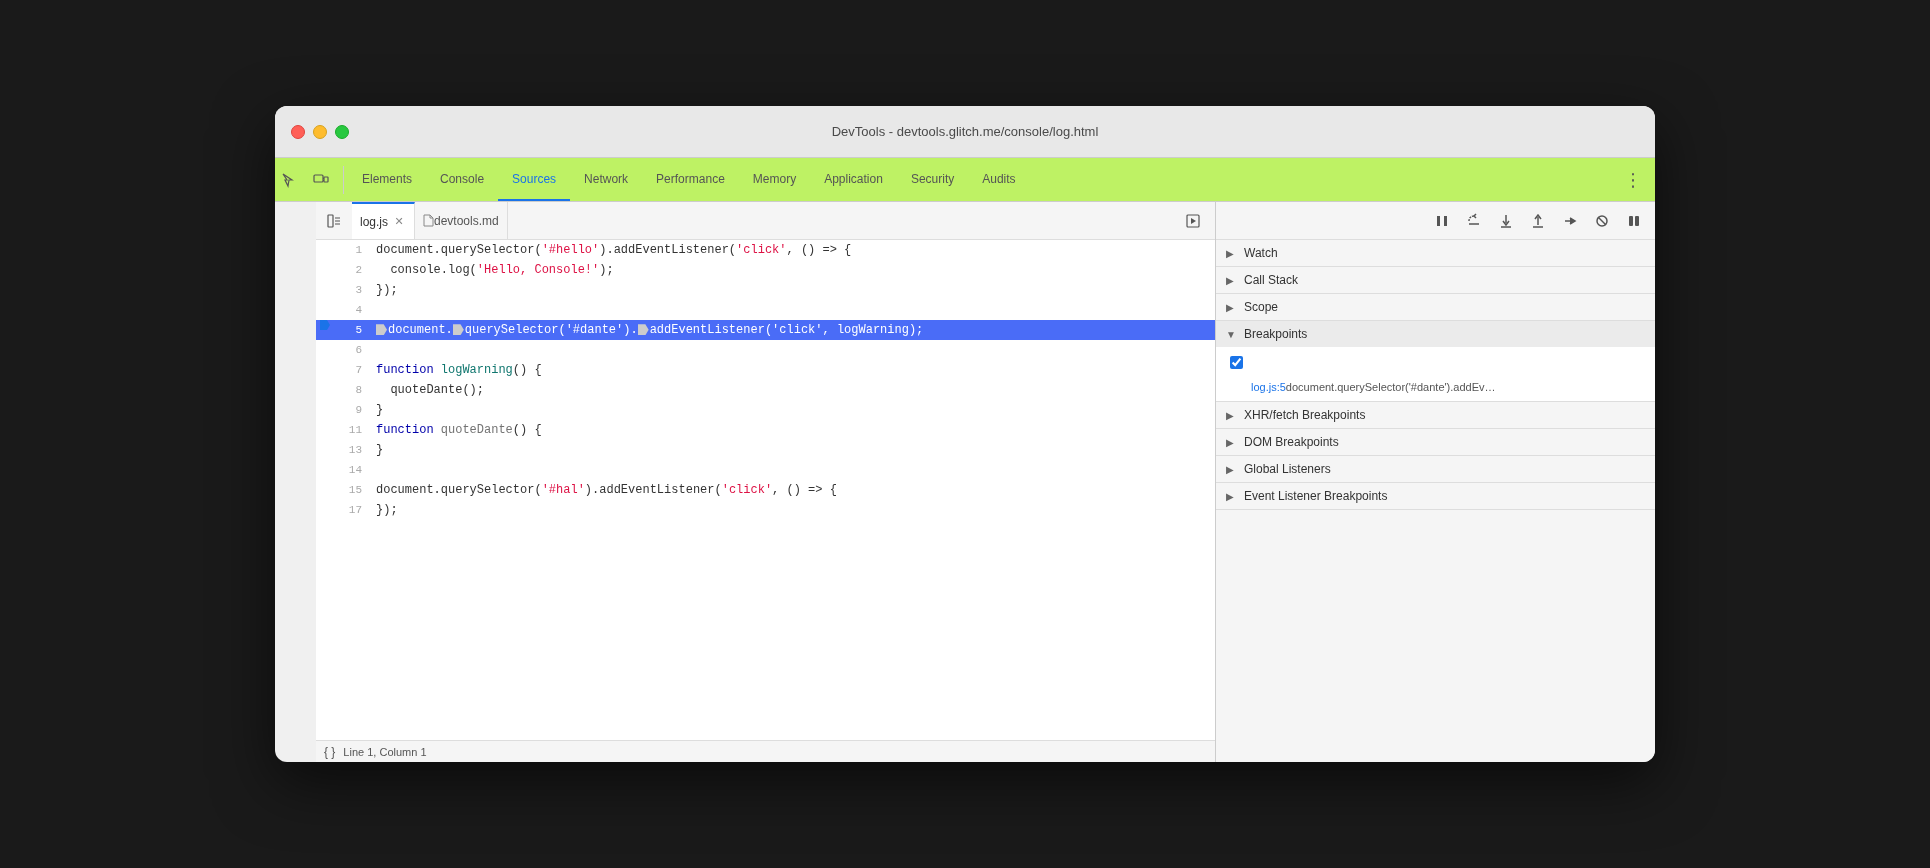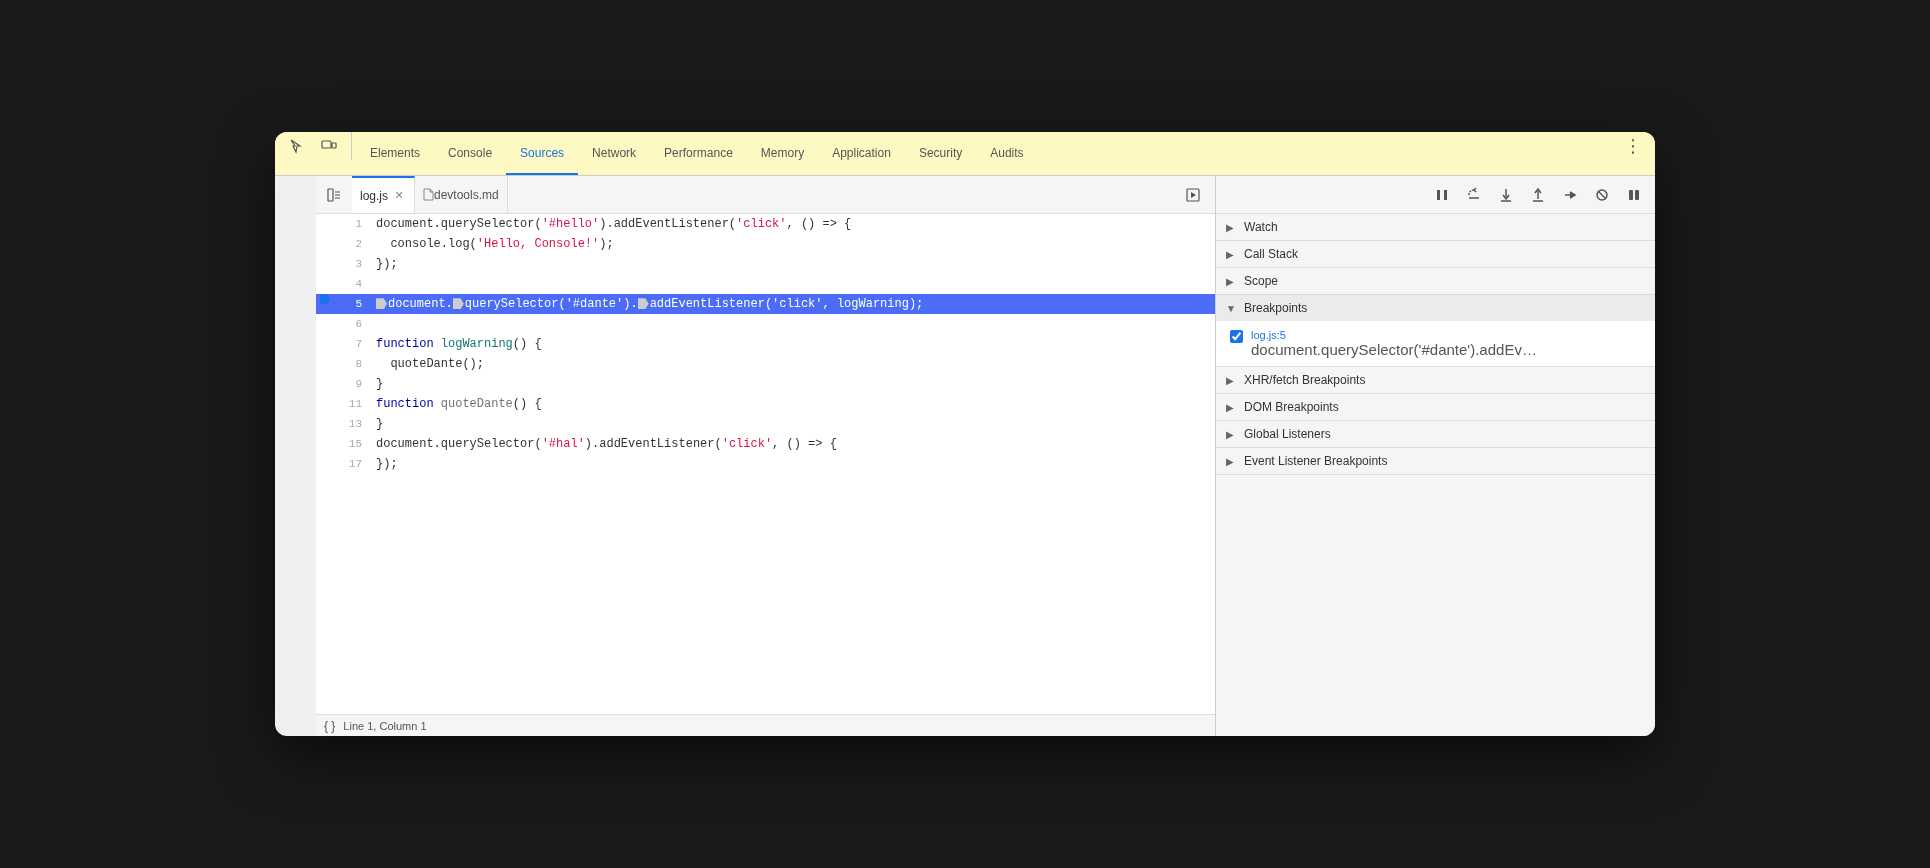--- a/index.html
+++ b/index.html
@@ -42,26 +42,26 @@
     }
     .tl-red { background: #ff5f57; border: 1px solid #e0443e; }
     .tl-yellow { background: #febc2e; border: 1px solid #d6a21f; }
     .tl-green { background: #28c840; border: 1px solid #1aac2a; }
     .title-text {
       font-size: 13px;
       color: #4a4a4a;
       font-weight: 500;
     }
     .tabs-bar {
-      background: #fef9c3;
-      display: flex;
-      align-items: flex-start;
+      background: #bef264;
+      display: flex;
+      align-items: center;
       border-bottom: 1px solid #ccc;
       height: 44px;
-      padding-left: 8px;
+      padding-left: 0;
     }
     .tab-icons {
       display: flex;
       align-items: center;
       gap: 4px;
       padding-right: 8px;
       border-right: 1px solid #ccc;
       margin-right: 4px;
     }
     .icon-btn {
@@ -324,40 +324,49 @@
       font-size: 11px;
     }
     .bp-checkbox {
       width: 13px;
       height: 13px;
       margin-top: 1px;
       accent-color: #1a73e8;
     }
     .bp-info {
       display: flex;
-      flex-direction: column;
+      flex-direction: row;
+      margin-top: 26px;
     }
     .bp-file {
       color: #1a73e8;
       font-size: 11px;
     }
     .bp-code {
       color: #555;
-      font-size: 15px;
+      font-size: 11px;
       white-space: nowrap;
       overflow: hidden;
       text-overflow: ellipsis;
       max-width: 360px;
     }
   </style>
 </head>
 <body>
 
 <div class="window">
 
+  <div class="title-bar">
+    <div class="traffic-lights">
+      <div class="traffic-light tl-red"></div>
+      <div class="traffic-light tl-yellow"></div>
+      <div class="traffic-light tl-green"></div>
+    </div>
+    <span class="title-text">DevTools - devtools.glitch.me/console/log.html</span>
+  </div>
 
   <div class="tabs-bar">
     <div class="tab-icons">
       <div class="icon-btn" title="Inspect element">
         <svg width="16" height="16" viewBox="0 0 16 16" fill="none">
           <path d="M2 2 L6 8 L4 8 L7 14 L8 8 L11 8 Z" stroke="#555" stroke-width="1.2" fill="none"></path>
         </svg>
       </div>
       <div class="icon-btn" title="Toggle device toolbar">
         <svg width="16" height="16" viewBox="0 0 16 16" fill="none">
@@ -499,20 +508,25 @@
           <span class="line-content"><span class="kw">function</span> <span class="fn-name" style="color:#737373">quoteDante</span>() {</span>
         </div>
 
 
         <div class="code-line">
           <span class="bp-marker"></span>
           <span class="line-number">13</span>
           <span class="line-content">}</span>
         </div>
 
+        <div class="code-line">
+          <span class="bp-marker"></span>
+          <span class="line-number">14</span>
+          <span class="line-content"></span>
+        </div>
 
         <div class="code-line">
           <span class="bp-marker"></span>
           <span class="line-number">15</span>
           <span class="line-content"><span class="method">document.querySelector(</span><span class="str-red">'#hal'</span><span class="method">).addEventListener(</span><span class="str-red">'click'</span><span class="method">, () =&gt; {</span></span>
         </div>
 
 
         <div class="code-line">
           <span class="bp-marker"></span>

